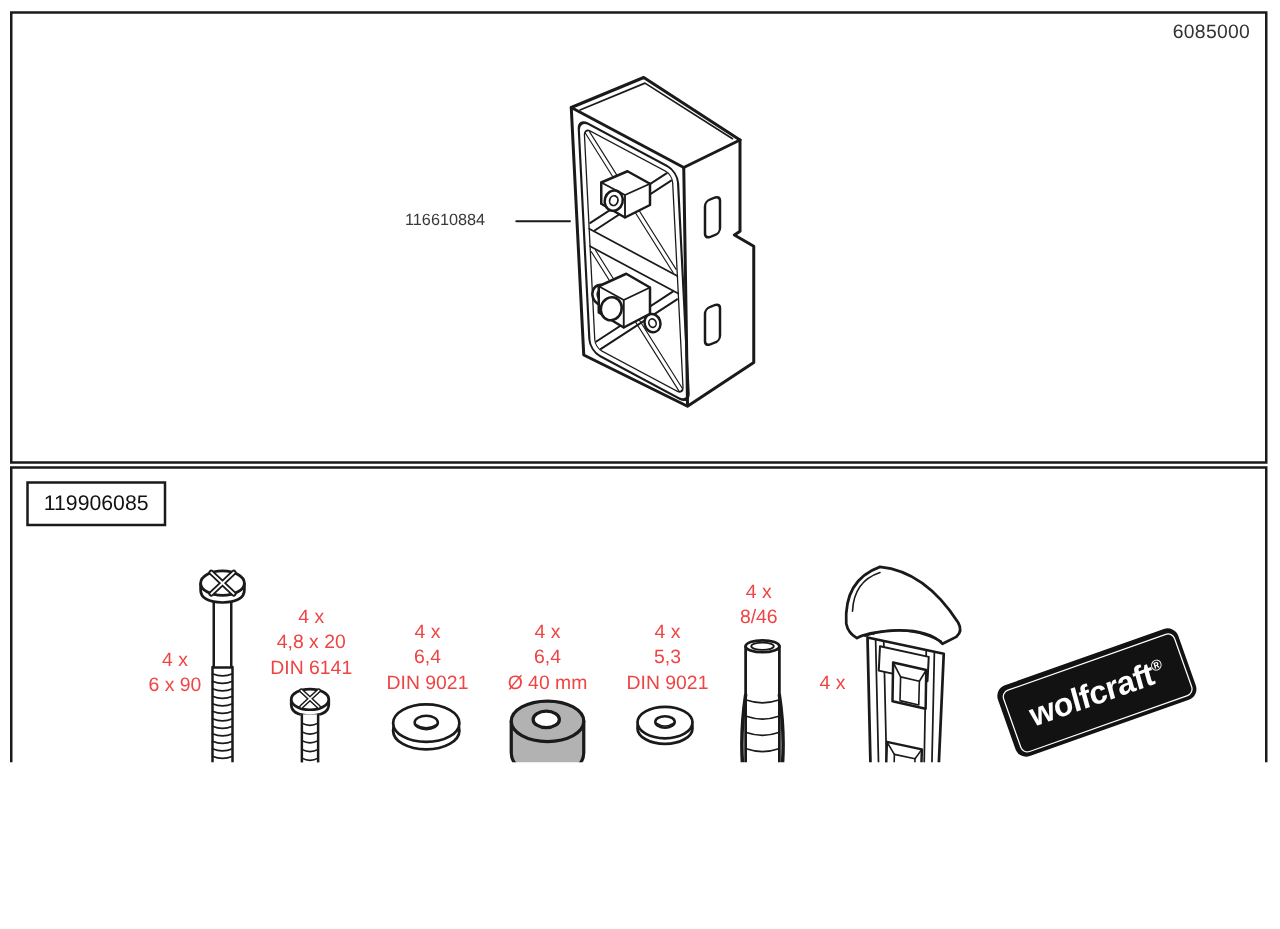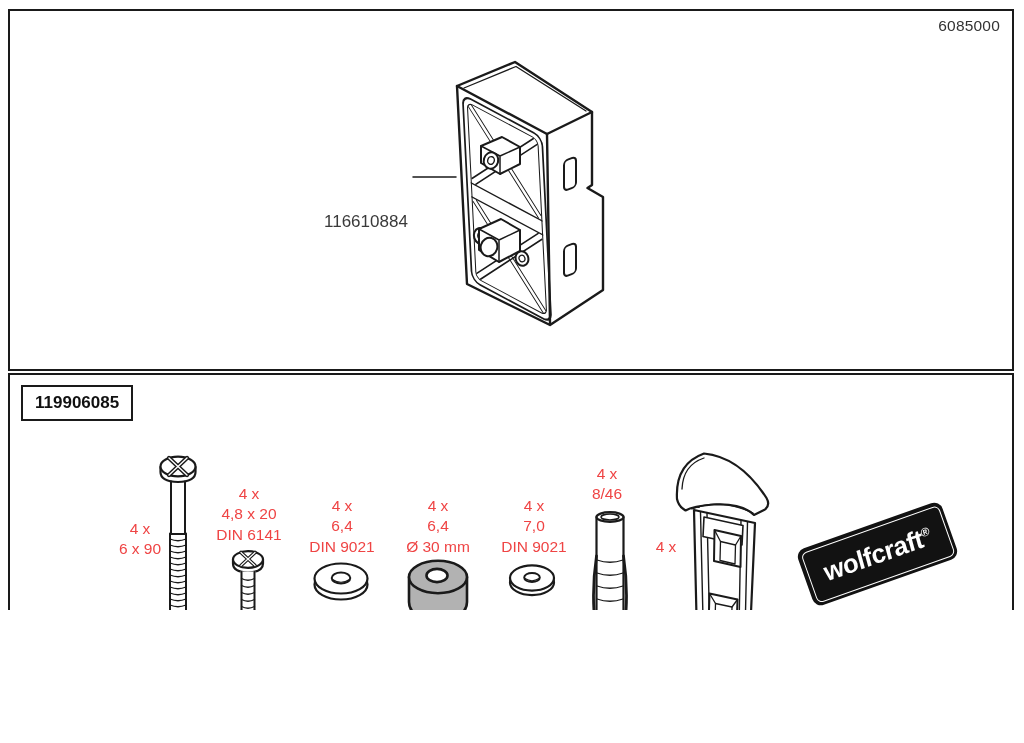--- a/index.html
+++ b/index.html
@@ -14,26 +14,26 @@
   #frame-bottom { left:8px; top:373px; width:1006px; height:358px; }
 
   #drawing-layer { position:absolute; left:0; top:0; width:1024px; height:743px; }
 
   .ref-number {
     position:absolute; top:17px; right:24px;
     font-size:15.5px; color:#333; letter-spacing:0.2px;
   }
   .part-label {
     position:absolute; left:324px; top:168px; width:88px;
-    font-size:17px; color:#3a3a3a;margin-top:44px;
+    font-size:13px; color:#3a3a3a;
   }
   .kit-box {
     position:absolute; left:21px; top:385px;
     border:2px solid #1a1a1a; padding:6px 12px;
-    font-size:17px; font-weight:bold; color:#111; background:#fff;
+    font-size:17px; font-weight:normal; color:#111; background:#fff;
   }
   .lbl {
     position:absolute; width:100px; text-align:center;
     font-size:15.5px; color:#ef4444; line-height:1.32;
   }
   .wolfcraft-logo {
     position:absolute; left:801px; top:524px; width:153px; height:60px;
     background:#121212; border-radius:9px;
     transform:rotate(-19.5deg);
     display:flex; align-items:center; justify-content:center;
@@ -193,26 +193,26 @@
 
   <div class="lbl" style="left:292px; top:496px;">
     <div>4 x</div>
     <div>6,4</div>
     <div>DIN 9021</div>
   </div>
 
   <div class="lbl" style="left:388px; top:496px;">
     <div>4 x</div>
     <div>6,4</div>
-    <div>Ø 30 mm</div>
+    <div>Ø 40 mm</div>
   </div>
 
   <div class="lbl" style="left:484px; top:496px;">
     <div>4 x</div>
-    <div>7,0</div>
+    <div>5,3</div>
     <div>DIN 9021</div>
   </div>
 
   <div class="lbl" style="left:557px; top:464px;">
     <div>4 x</div>
     <div>8/46</div>
   </div>
 
   <div class="lbl" style="left:616px; top:537px;">
     <div>4 x</div>

